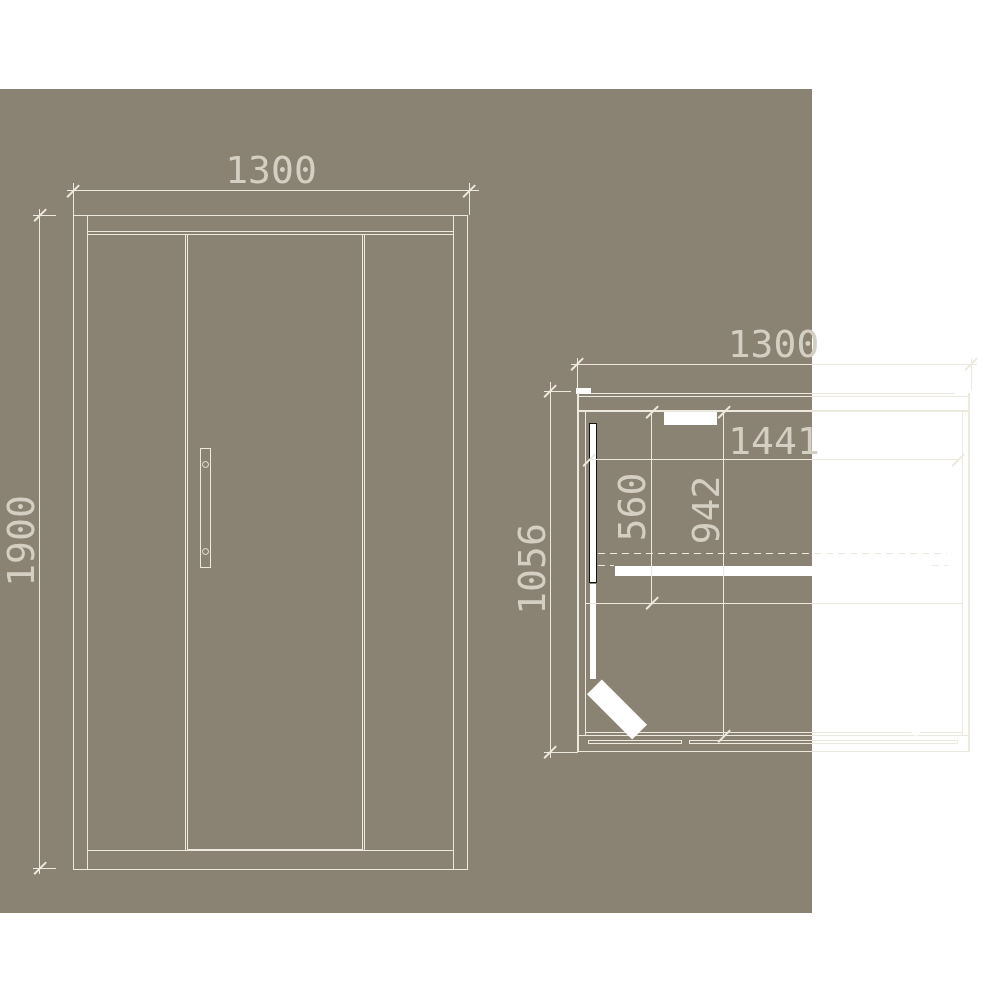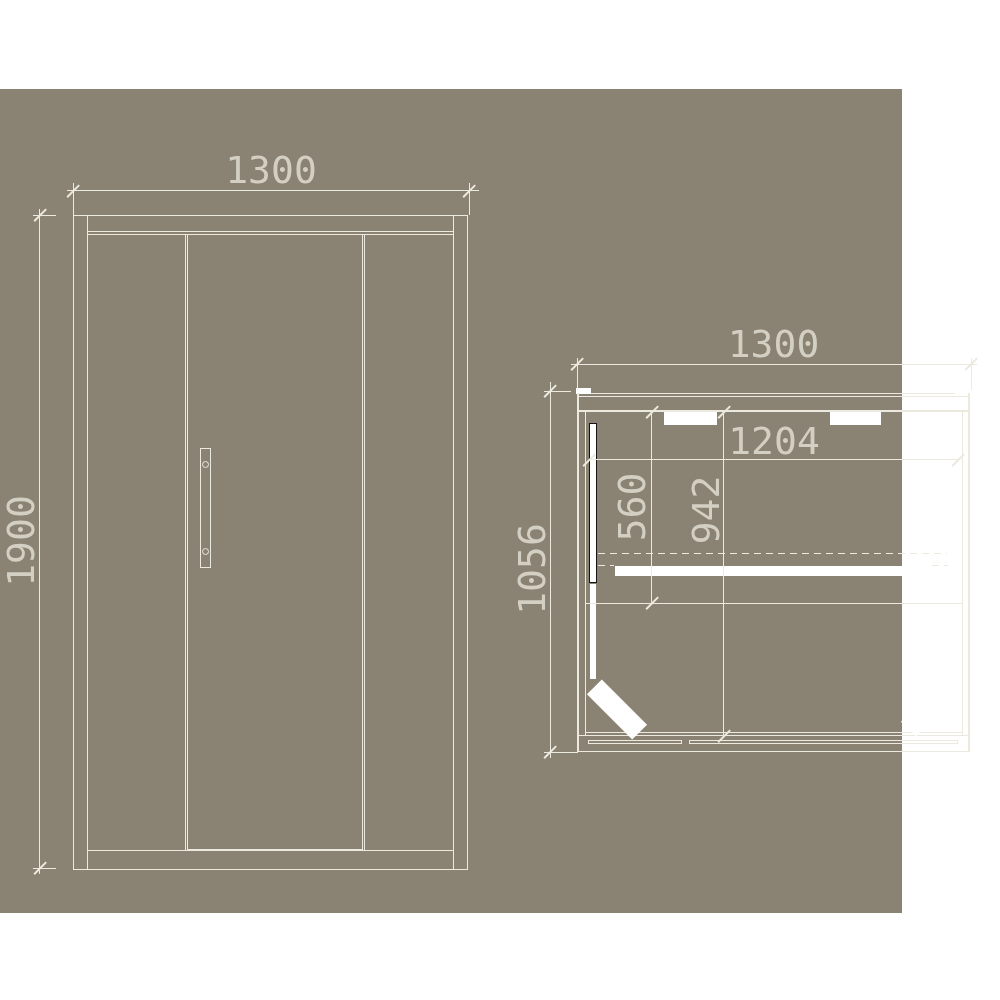--- a/index.html
+++ b/index.html
@@ -1,18 +1,18 @@
 <!DOCTYPE html>
 <html style="--page: #ffffff; --canvas: #8a8272; --line: #ece9df; --text: #d3cfc3; --white: #ffffff; --black: #161616;"><head>
 <meta charset="utf-8">
 <style>
   html,body{margin:0;padding:0;background:#fff;width:1000px;height:1000px;overflow:hidden;}
   #stage{position:relative;width:1000px;height:1000px;background:var(--page,#fff);
          font-family:"DejaVu Sans Mono", monospace;}
-  #canvas{position:absolute;left:0;top:89px;width:902px;height:824px;background:var(--canvas,#8a8272);}
+  #canvas{position:absolute;left:0;top:89px;width:812px;height:824px;background:var(--canvas,#8a8272);}
   .ln{position:absolute;background:var(--line,#ece9df);}
   .rect{position:absolute;border:1.2px solid var(--line,#ece9df);background:transparent;box-sizing:border-box;}
   .fill{position:absolute;background:var(--white,#fff);}
   .glass{position:absolute;background:var(--white,#fff);border:1.4px solid var(--black,#161616);box-sizing:border-box;}
   .tick{position:absolute;width:17px;height:1.5px;background:var(--line,#ece9df);
         transform:translate(-50%,-50%) rotate(-45deg);}
   .dash{position:absolute;height:1.2px;
         background:repeating-linear-gradient(90deg,var(--line,#ece9df) 0 7px,transparent 7px 12px);}
   .circ{position:absolute;width:7px;height:7px;border:1.2px solid var(--line,#ece9df);
         border-radius:50%;box-sizing:border-box;}
@@ -99,21 +99,21 @@
       <div class="fill" style="left:615px;top:476.5px;width:315px;height:10px"></div>
       <div class="ln" style="left:585px;top:514px;width:377px;height:1.2px"></div>
 
       <div class="seat" style="left:584.5px;top:609.5px;width:64px;height:21px;transform:rotate(45deg)"></div>
       <div class="seat" style="left:898.5px;top:606.5px;width:64px;height:21px;transform:rotate(-45deg)"></div>
 
       <div>
         <div class="ln" style="left:588.5px;top:370px;width:370px;height:1.2px"></div>
         <div class="tick" style="left:588.5px;top:370.5px"></div>
         <div class="tick" style="left:958.3px;top:370.5px"></div>
-        <div class="dimtext" style="left:774px;top:352px">1204</div>
+        <div class="dimtext" style="left:774px;top:352px">1441</div>
       </div>
 
       <div>
         <div class="ln" style="left:651px;top:323px;width:1.2px;height:191.5px"></div>
         <div class="tick" style="left:651.5px;top:323px"></div>
         <div class="tick" style="left:651.5px;top:514.3px"></div>
         <div class="dimtext vert" style="left:631.5px;top:418px">560</div>
       </div>
 
       <div>

